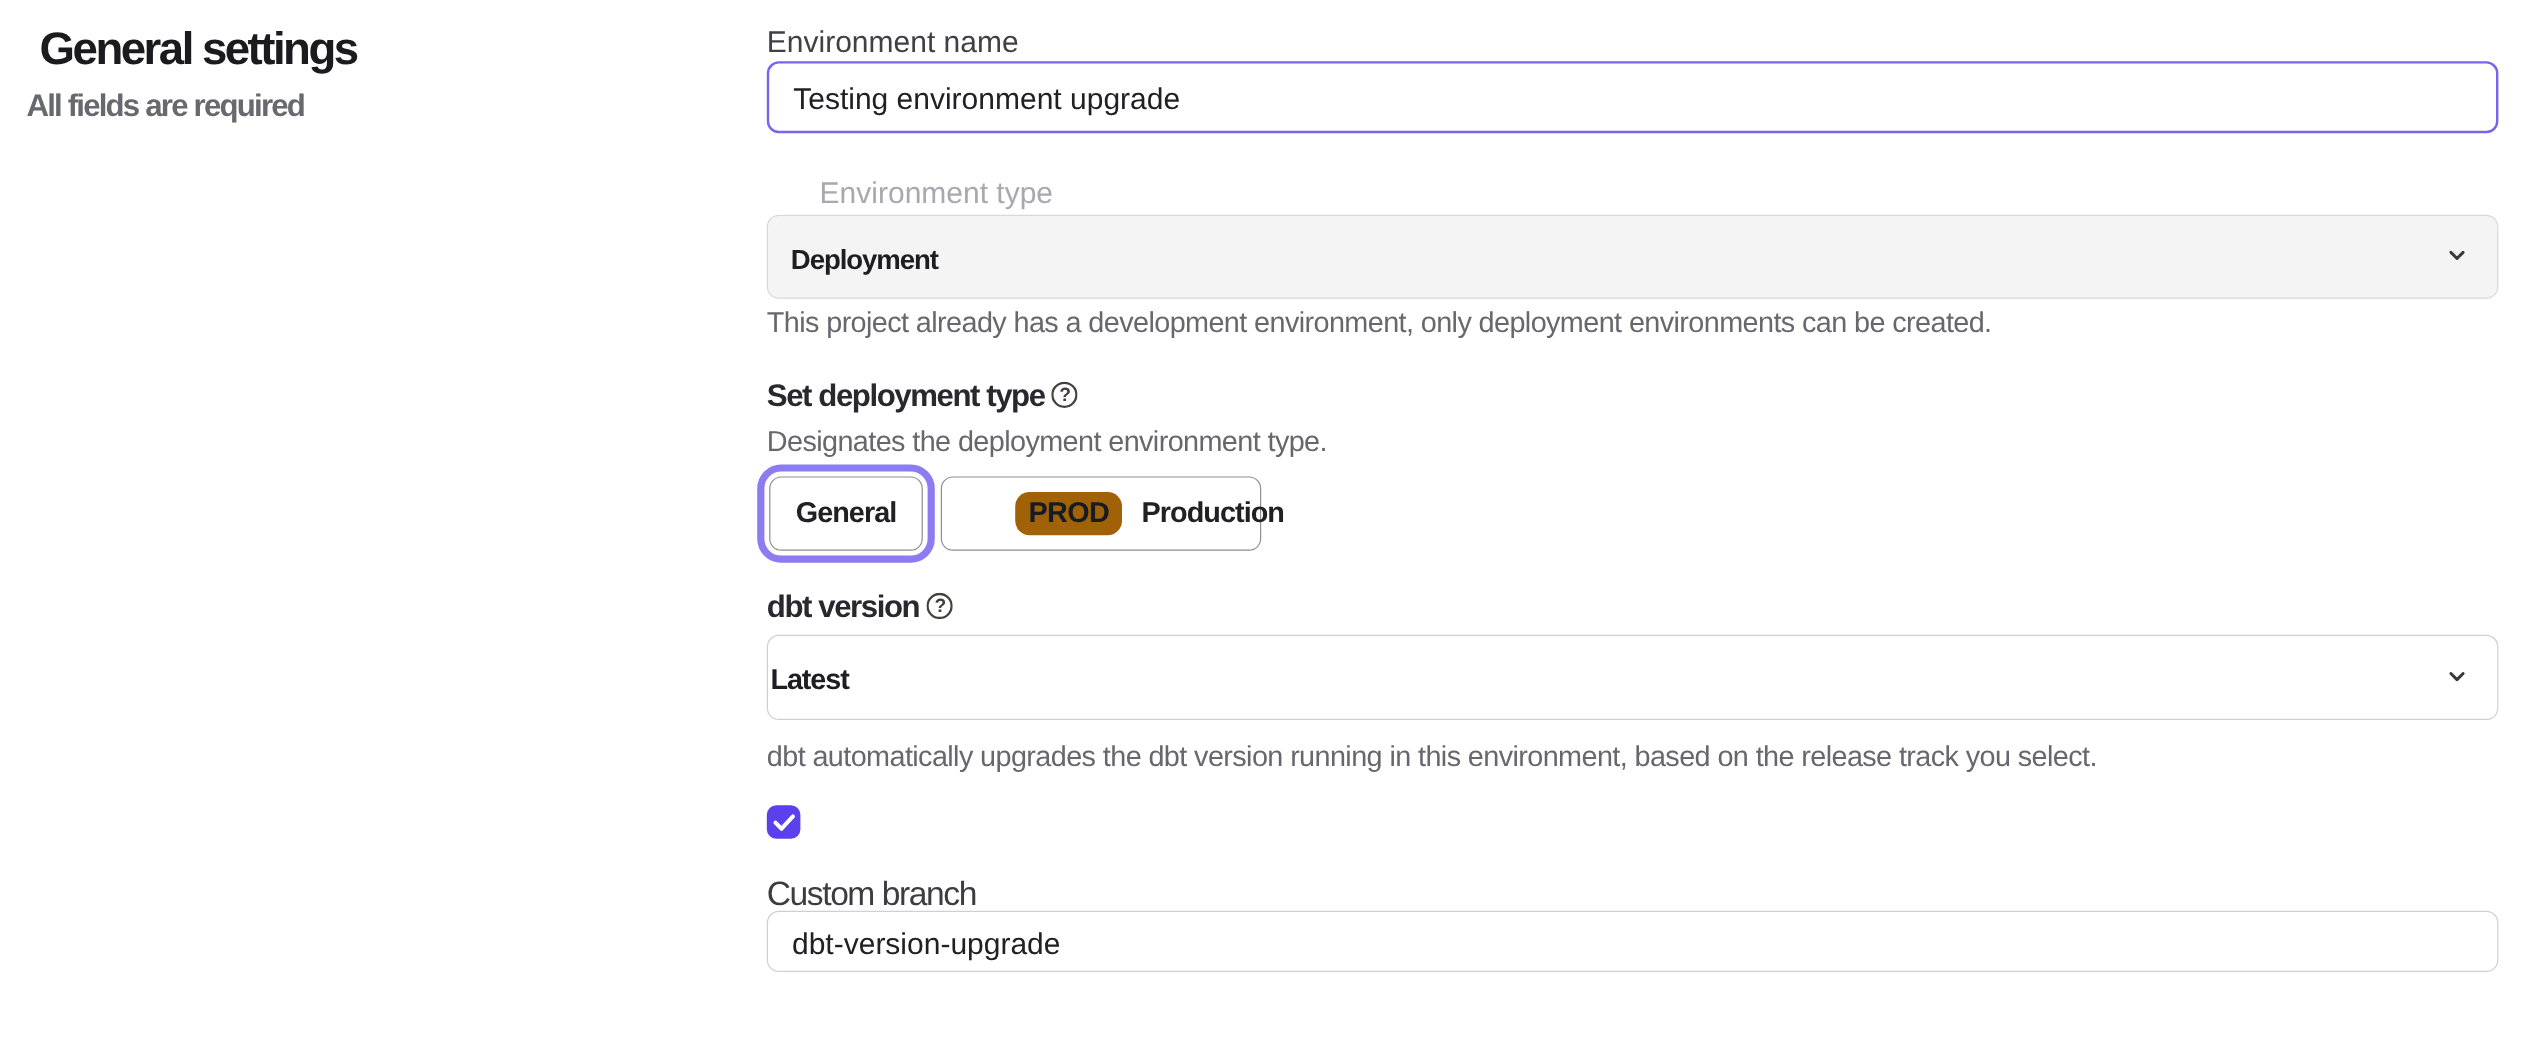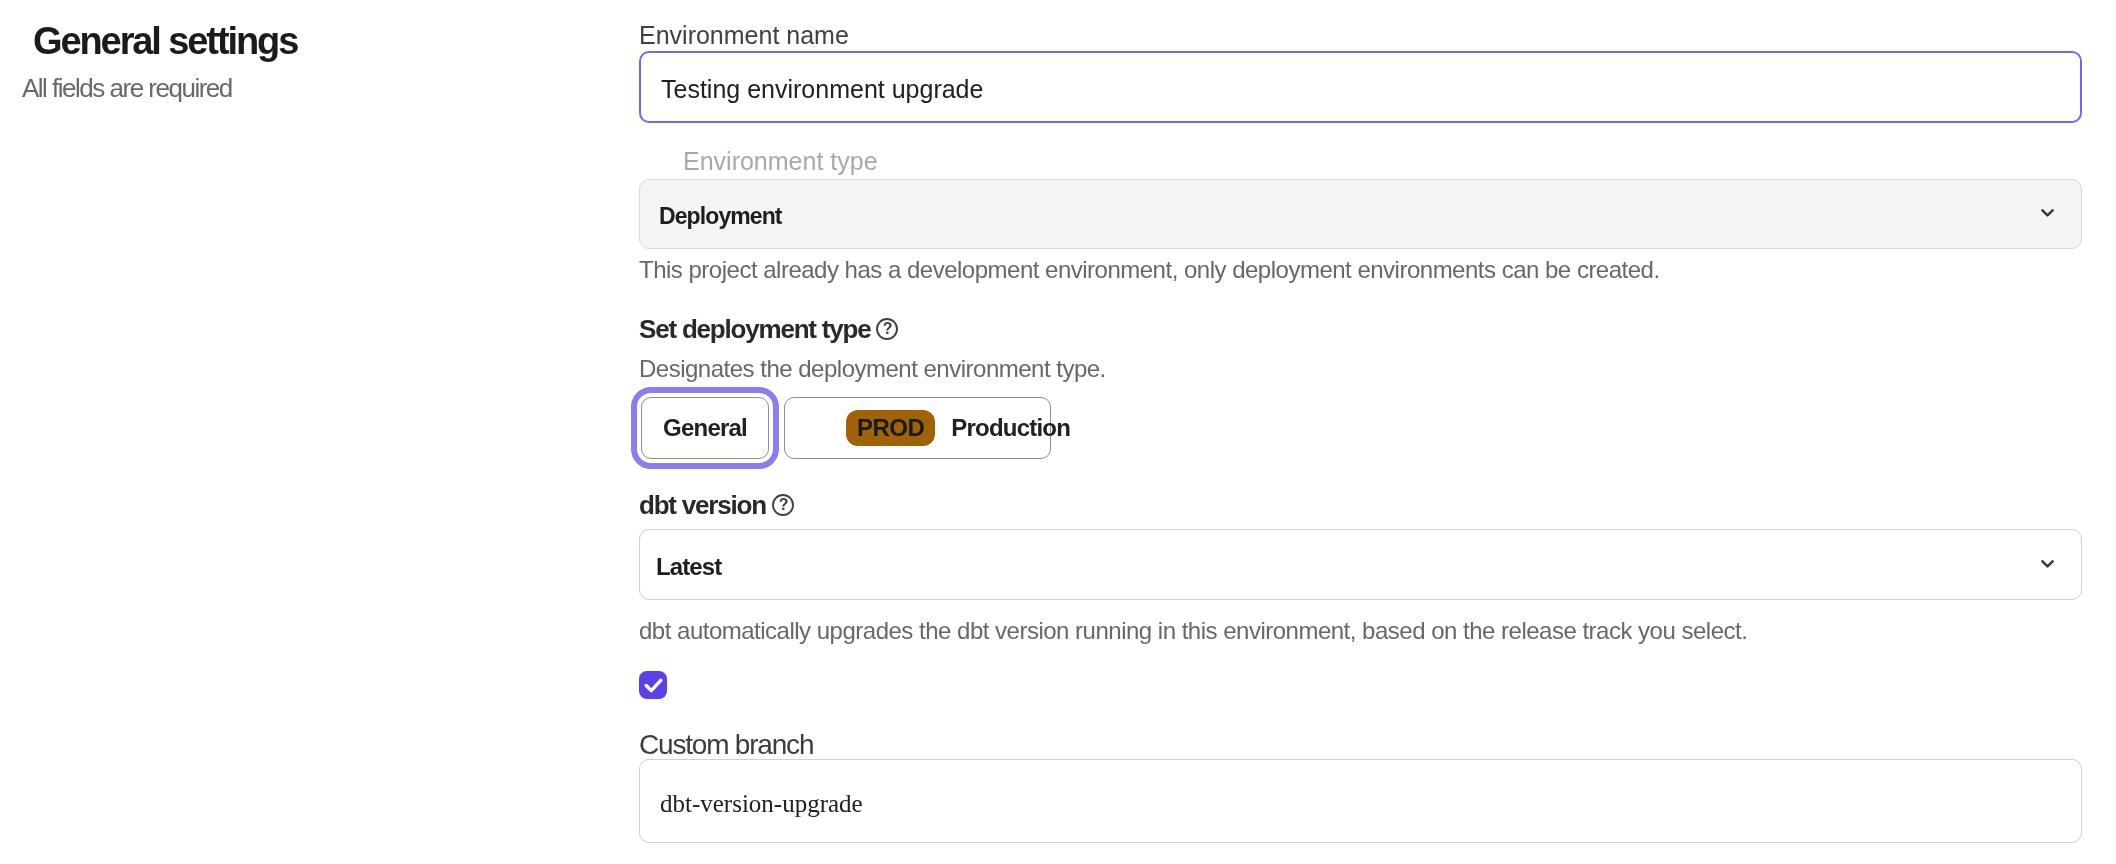--- a/index.html
+++ b/index.html
@@ -1,29 +1,29 @@
 <!DOCTYPE html>
 <html><head>
 <meta charset="utf-8">
 <style>
 * { margin:0; padding:0; box-sizing:border-box; }
 html,body { width:2116px; height:864px; background:#ffffff; font-family:"Liberation Sans", sans-serif; }
 .page { position:relative; width:2116px; height:864px; overflow:hidden; }
 h1 { position:absolute; left:21px; top:20px; font-size:38px; font-weight:700; color:#1b1b1f; letter-spacing:-2.1px;margin-left:12px; }
-.sub { position:absolute; left:22px; top:73px; font-size:26px; font-weight:400; color:#68686f; letter-spacing:-1.5px; }
+.sub { position:absolute; left:22px; top:73px; font-size:26px; font-weight:700; color:#68686f; letter-spacing:-1.5px; }
 .col { position:absolute; left:639px; top:0; width:1443px; }
 .lbl { font-size:25px; font-weight:500; color:#404046; }
 .lbl-dis { font-size:25px; font-weight:500; color:#a8a8b0; }
 .helper { font-size:24px; font-weight:400; color:#67676e; letter-spacing:-0.5px; }
 .biglbl { font-size:26px; font-weight:700; color:#28282e; letter-spacing:-1.2px; }
-.field { position:absolute; left:0; width:1443px; height:72px; border-radius:10px; display:flex; align-items:center; padding:5px 20px 0 20px; }
+.field { position:absolute; left:0; width:1443px; height:60px; border-radius:10px; display:flex; align-items:center; padding:5px 20px 0 20px; }
 .in1 { top:51px; border:2px solid #7765ef; background:#fff; }
 .sel1 { top:179px; height:70px; border:1px solid #d8d8dd; background:#f4f4f5; padding-left:19px;text-align:center; }
-.sel2 { top:529px; height:71px; border:1px solid #cfcfd4; background:#fff; padding-left:16px; }
-.in2 { top:759px; height:84px; border:1px solid #cfcfd4; background:#fff;font-family:Liberation Serif, serif; }
+.sel2 { top:529px; height:71px; border:1px solid #cfcfd4; background:#fff; padding-left:2px; }
+.in2 { top:759px; height:51px; border:1px solid #cfcfd4; background:#fff; }
 .val { font-size:25px; font-weight:400; color:#202025; }
 .selval { font-size:23px; font-weight:600; color:#1d1d22; letter-spacing:-0.9px; }
 .chev { position:absolute; right:27px; top:50%; margin-top:-5px; width:13px; height:8px; }
 .qicon { display:inline-block; vertical-align:-2px; margin-left:6px; }
 .btnrow { position:absolute; left:2px; top:397px; display:flex; }
 .btn { height:62px; background:#fff; border:1px solid #8d8d95; border-radius:10px; display:flex; align-items:center; font-size:24px; font-weight:600; color:#202025; letter-spacing:-0.8px; font-family:"Liberation Sans", sans-serif; }
 .btn.sel { outline:6px solid #8c7cf2; outline-offset:4px; width:128px; justify-content:center; margin-right:15px; }
 .btn.b2 { width:211px; padding-left:21px; margin-right:18px; }
 .btn.b3 { width:267px; padding-left:21px; }
 .pill { display:inline-block; font-size:24px; font-weight:600; border-radius:12px; padding:4px 11px; margin-right:16px; letter-spacing:-0.5px; }

